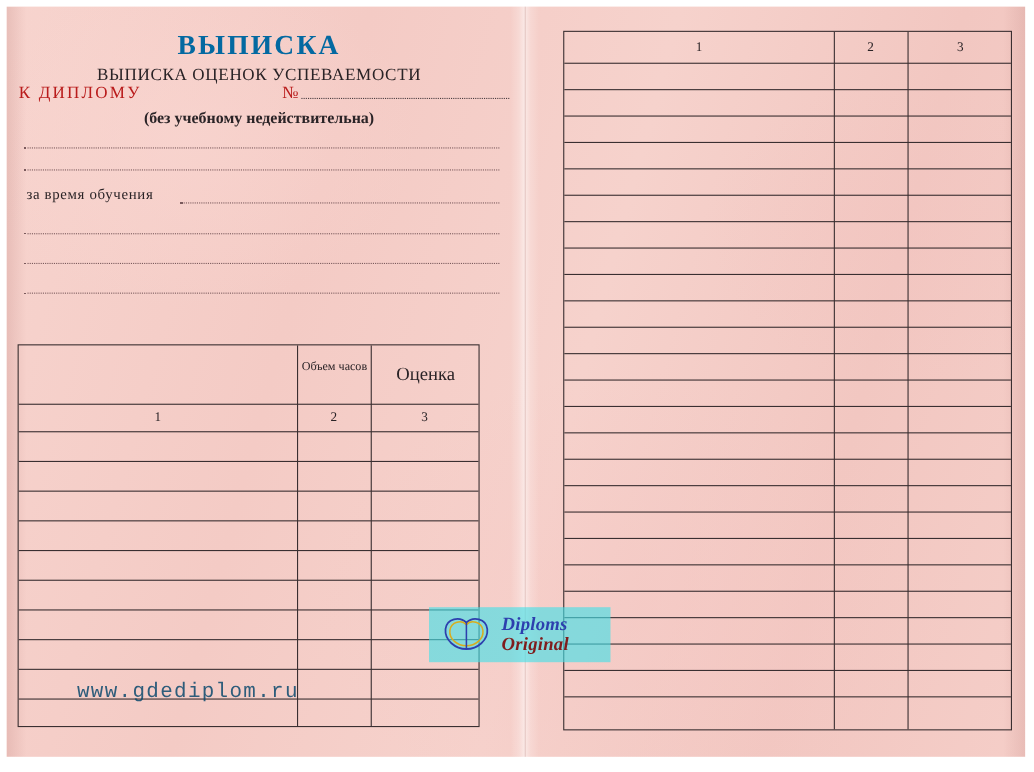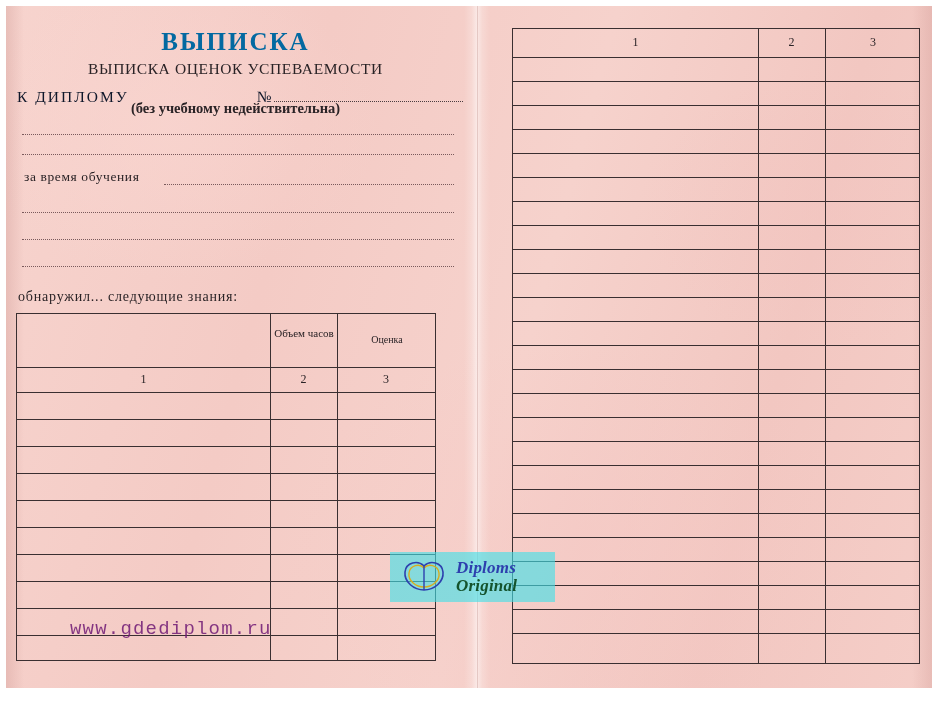--- a/index.html
+++ b/index.html
@@ -84,25 +84,25 @@
   }
   .title-sub {
     margin-top: 4px;
     font-size: 15.5px;
     letter-spacing: 0.6px;
     color: #2a2326;
     white-space: nowrap;
   }
   .title-row3 {
     position: absolute;
-    left: 9px; top: 82px;
+    left: 9px; top: 70px;
     width: 446px;
     font-size: 15.5px;
     letter-spacing: 0.8px;
-    color: #0f172a;
+    color: #b91c1c;
     display: flex;
     align-items: flex-end;
   }
   .title-row3 .kdip { white-space: nowrap; letter-spacing: 2px; }
   .title-row3 .numero { margin-left: 128px; white-space: nowrap; }
   .title-row3 .numdots {
     flex: 1;
     border-bottom: 1px dotted #4a3d40;
     margin-left: 2px;
     margin-bottom: 4px;
@@ -177,21 +177,21 @@
     width: 442px; height: 682px;
   }
 
   
   .wm-url {
     position: absolute;
     left: 62px; top: 612px;
     font-family: "Liberation Mono", monospace;
     font-size: 19px;
     letter-spacing: 1.2px;
-    color: #701a75;
+    color: #0c4a6e;
     opacity: 0.85;
   }
   
   .stamp {
     position: absolute;
     left: 390px; top: 552px;
     width: 165px; height: 50px;
     background: rgba(64, 224, 232, 0.62);
   }
   .stamp .logo-text {
@@ -204,21 +204,21 @@
     color: #2d3fae;
     letter-spacing: 0.2px;
   }
   .stamp .logo-text2 {
     position: absolute;
     left: 66px; top: 24px;
     font-family: "Liberation Serif", serif;
     font-size: 17px;
     font-style: italic;
     font-weight: bold;
-    color: #14532d;
+    color: #7f1d1d;
     letter-spacing: 0.2px;
   }
   .stamp .logo-mark {
     position: absolute;
     left: 10px; top: 8px;
     width: 50px; height: 34px;
   }
 </style>
 </head>
 <body>
@@ -248,32 +248,31 @@
     <div class="dotline" style="left:14px; top:128px; width:432px;"></div>
     <div class="dotline" style="left:14px; top:148px; width:432px;"></div>
 
     <div class="fieldlabel" style="left:16px; top:163px;">за  время  обучения</div>
     <div class="dotline" style="left:156px; top:178px; width:290px;"></div>
 
     <div class="dotline" style="left:14px; top:206px; width:432px;"></div>
     <div class="dotline" style="left:14px; top:233px; width:432px;"></div>
     <div class="dotline" style="left:14px; top:260px; width:432px;"></div>
 
-    <div class="found-label">обнаружил...   следующие   знания:</div>
 
     <div class="tbl" style="left:8px; top:307px; width:420px; height:348px;">
       <div class="vline" style="left:253px;"></div>
       <div class="vline" style="left:320px;"></div>
 
       <div class="hline" style="top:53px;"></div>
 
       <div class="hline" style="top:78px;"></div>
 
       <div class="th" style="left:255px; top:12px; width:64px; font-size:11px; line-height:14px; font-weight:normal;">Объем часов</div>
-      <div class="th" style="left:322px; top:20px; width:96px; font-size:10px; font-weight:normal;">Оценка</div>
+      <div class="th" style="left:322px; top:20px; width:96px; font-size:17px; font-weight:normal;">Оценка</div>
 
       <div class="colnum" style="left:0px; top:58px; width:253px;">1</div>
       <div class="colnum" style="left:253px; top:58px; width:67px;">2</div>
       <div class="colnum" style="left:320px; top:58px; width:98px;">3</div>
 
       <div class="hline" style="top:105px;"></div>
       <div class="hline" style="top:132px;"></div>
       <div class="hline" style="top:159px;"></div>
       <div class="hline" style="top:186px;"></div>
       <div class="hline" style="top:213px;"></div>

